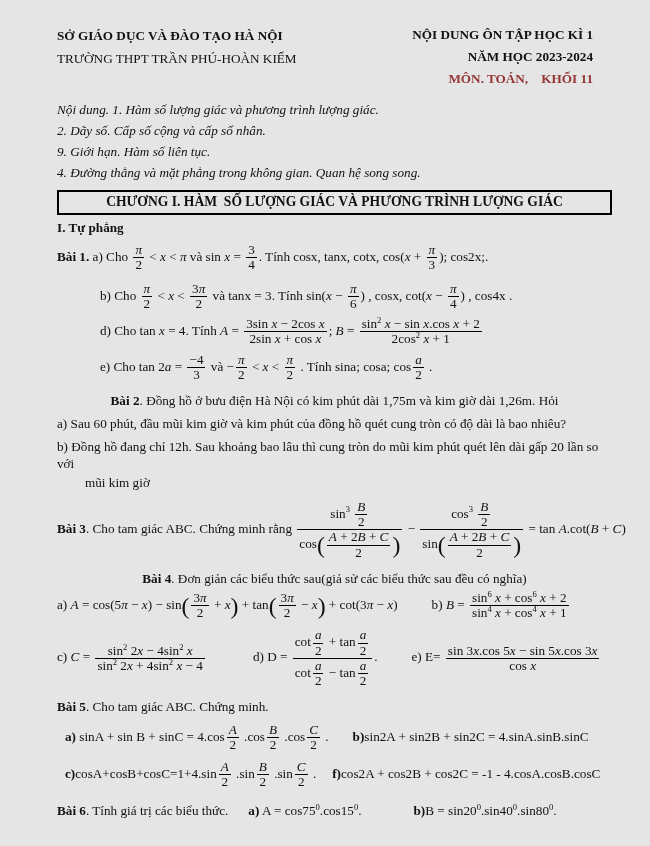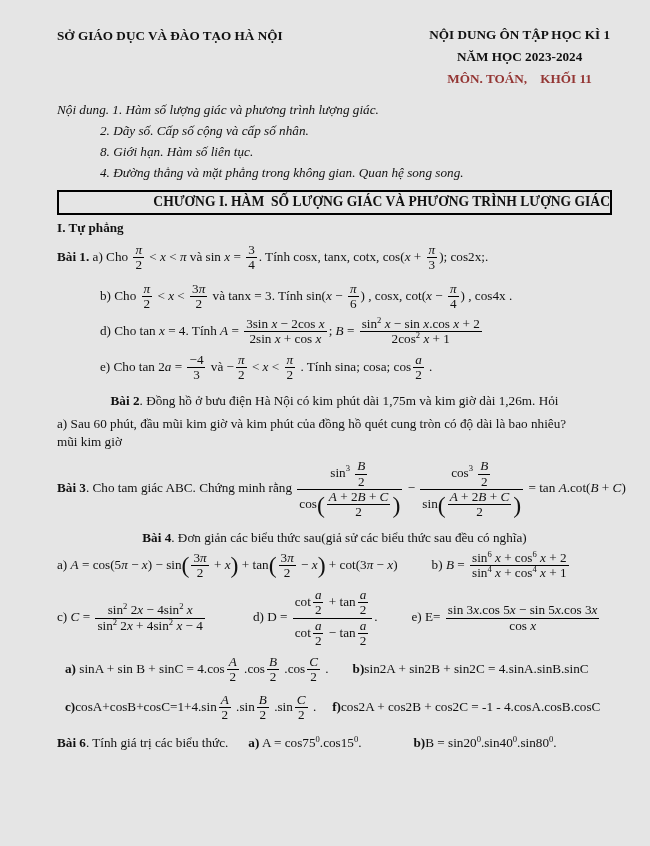--- a/index.html
+++ b/index.html
@@ -5,28 +5,28 @@
   html,body{margin:0;padding:0;background:#ffffff;}
   .page{
     width:650px;height:846px;box-sizing:border-box;
     padding:24px 38px 0 57px;background:#e5e5e5;overflow:hidden;
     font-family:Liberation Serif, serif;
     font-size:13.2px;color:#111;
   }
   
   .hdr{display:flex;justify-content:space-between;align-items:flex-start;}
   .hdr-left{line-height:23px;}
-  .hdr-right{text-align:center;line-height:22px;margin-right:2px;}
+  .hdr-right{text-align:right;line-height:22px;margin-right:19px;}
   .hline-b{font-weight:bold;}
   
   .intro{margin-top:9px;font-style:italic;line-height:21px;}
-  .intro .sub{margin-left:43px;}
+  .intro .sub{}
   
   .chapter-box{
-    margin-top:7px;border:2px solid #000;text-align:right;
+    margin-top:7px;border:2px solid #000;text-align:center;
     font-weight:bold;font-size:13.6px;padding:2px 0 3px;
   }
   .section-title{margin-top:5px;font-weight:bold;}
   
   .cline{line-height:1.3;margin-top:6px;}
   .nw{white-space:nowrap;}
   .bld{font-weight:bold;}
   .itl{font-style:italic;}
   .sp2{vertical-align:super;font-size:0.65em;line-height:0;}
   .frac{display:inline-block;vertical-align:middle;text-align:center;margin:0 2px;line-height:1.08;}
@@ -37,65 +37,68 @@
   .hsp{display:inline-block;}
 </style>
 </head>
 <body>
 
 <div class="page">
 
   <div class="hdr">
     <div class="hdr-left">
       <div class="hline-b">SỞ GIÁO DỤC VÀ ĐÀO TẠO HÀ NỘI</div>
+      <div>TRƯỜNG THPT TRẦN PHÚ-HOÀN KIẾM</div>
     </div>
     <div class="hdr-right">
       <div class="hline-b">NỘI DUNG ÔN TẬP HỌC KÌ 1</div>
       <div class="hline-b">NĂM HỌC 2023-2024</div>
       <div class="hline-b" style="color: rgb(148, 54, 52);">MÔN. TOÁN,&nbsp;&nbsp;&nbsp; KHỐI 11</div>
     </div>
   </div>
 
   <div class="intro">
     <div>Nội dung. 1. Hàm số lượng giác và phương trình lượng giác.</div>
     <div class="sub">2. Dãy số. Cấp số cộng và cấp số nhân.</div>
-    <div class="sub">8. Giới hạn. Hàm số liên tục.</div>
+    <div class="sub">9. Giới hạn. Hàm số liên tục.</div>
     <div class="sub">4. Đường thẳng và mặt phẳng trong không gian. Quan hệ song song.</div>
   </div>
 
   <div class="chapter-box">CHƯƠNG I. HÀM&nbsp; SỐ LƯỢNG GIÁC VÀ PHƯƠNG TRÌNH LƯỢNG GIÁC</div>
 
   <div class="section-title">I. Tự phẳng</div>
 
   <div>
       <div class="cline nw" style="margin-top: 7px; margin-left: 0px;"><span class="bld">Bài 1.</span> a) Cho <span class="frac"><span class="fn"><span class="itl">π</span></span><span class="fd">2</span></span> &lt; <span class="itl">x</span> &lt; <span class="itl">π</span>  và  sin <span class="itl">x</span> = <span class="frac"><span class="fn">3</span><span class="fd">4</span></span>. Tính cosx, tanx, cotx,  cos(<span class="itl">x</span> + <span class="frac"><span class="fn"><span class="itl">π</span></span><span class="fd">3</span></span>);   cos2x;.</div>
       <div class="cline nw" style="margin-top: 9px; margin-left: 43px;">b) Cho <span class="frac"><span class="fn"><span class="itl">π</span></span><span class="fd">2</span></span> &lt; <span class="itl">x</span> &lt; <span class="frac"><span class="fn">3<span class="itl">π</span></span><span class="fd">2</span></span>  và tanx = 3. Tính  sin(<span class="itl">x</span> − <span class="frac"><span class="fn"><span class="itl">π</span></span><span class="fd">6</span></span>) , cosx,  cot(<span class="itl">x</span> − <span class="frac"><span class="fn"><span class="itl">π</span></span><span class="fd">4</span></span>) , cos4x .</div>
       <div class="cline nw" style="margin-top: 6px; margin-left: 43px;">d) Cho  tan <span class="itl">x</span> = 4. Tính  <span class="itl">A</span> = <span class="frac"><span class="fn">3sin <span class="itl">x</span> − 2cos <span class="itl">x</span></span><span class="fd">2sin <span class="itl">x</span> + cos <span class="itl">x</span></span></span>;   <span class="itl">B</span> = <span class="frac"><span class="fn">sin<span class="sp2">2</span> <span class="itl">x</span> − sin <span class="itl">x</span>.cos <span class="itl">x</span> + 2</span><span class="fd">2cos<span class="sp2">2</span> <span class="itl">x</span> + 1</span></span></div>
       <div class="cline nw" style="margin-top: 6px; margin-left: 43px;">e) Cho  tan 2<span class="itl">a</span> = <span class="frac"><span class="fn">−4</span><span class="fd">3</span></span>  và  −<span class="frac"><span class="fn"><span class="itl">π</span></span><span class="fd">2</span></span> &lt; <span class="itl">x</span> &lt; <span class="frac"><span class="fn"><span class="itl">π</span></span><span class="fd">2</span></span> . Tính sina; cosa;  cos<span class="frac"><span class="fn"><span class="itl">a</span></span><span class="fd">2</span></span> .</div>
       <div class="cline" style="margin-top: 10px; text-align: center;"><span class="bld">Bài 2</span>. Đồng hồ ở bưu điện Hà Nội có kim phút dài 1,75m và kim giờ dài 1,26m. Hỏi</div>
       <div class="cline" style="margin-top: 6px;">a) Sau 60 phút, đầu mũi kim giờ và kim phút của đồng hồ quét cung tròn có độ dài là bao nhiêu?</div>
-      <div class="cline" style="margin-top: 1px; ">mũi kim giờ</div>
+      <div class="cline" style="margin-top: 6px;">b) Đồng hồ đang chỉ 12h. Sau khoảng bao lâu thì cung tròn do mũi kim phút quét lên dài gấp 20 lần so với</div>
+      <div class="cline" style="margin-top: 1px; margin-left: 28px;">mũi kim giờ</div>
       <div class="cline nw" style="margin-top: 9px;"><span class="bld">Bài 3</span>. Cho tam giác ABC. Chứng minh rằng  <span class="frac"><span class="fn">sin<span class="sp2">3</span> <span class="frac"><span class="fn"><span class="itl">B</span></span><span class="fd">2</span></span></span><span class="fd">cos<span class="grp">
               <span class="bigp">(</span>
               <span><span class="frac"><span class="fn"><span class="itl">A</span> + 2<span class="itl">B</span> + <span class="itl">C</span></span><span class="fd">2</span></span></span>
               <span class="bigp">)</span>
             </span></span></span> − <span class="frac"><span class="fn">cos<span class="sp2">3</span> <span class="frac"><span class="fn"><span class="itl">B</span></span><span class="fd">2</span></span></span><span class="fd">sin<span class="grp">
               <span class="bigp">(</span>
               <span><span class="frac"><span class="fn"><span class="itl">A</span> + 2<span class="itl">B</span> + <span class="itl">C</span></span><span class="fd">2</span></span></span>
               <span class="bigp">)</span>
             </span></span></span> = tan <span class="itl">A</span>.cot(<span class="itl">B</span> + <span class="itl">C</span>)</div>
       <div class="cline" style="margin-top: 10px; text-align: center;"><span class="bld">Bài 4</span>.  Đơn giản các biểu thức sau(giả sử các biểu thức sau đều có nghĩa)</div>
       <div class="cline nw" style="margin-top: 4px;">a)  <span class="itl">A</span> = cos(5<span class="itl">π</span> − <span class="itl">x</span>) − sin<span class="grp">
           <span class="bigp">(</span>
           <span><span class="frac"><span class="fn">3<span class="itl">π</span></span><span class="fd">2</span></span> + <span class="itl">x</span></span>
           <span class="bigp">)</span>
         </span> + tan<span class="grp">
           <span class="bigp">(</span>
           <span><span class="frac"><span class="fn">3<span class="itl">π</span></span><span class="fd">2</span></span> − <span class="itl">x</span></span>
           <span class="bigp">)</span>
         </span> + cot(3<span class="itl">π</span> − <span class="itl">x</span>)<span class="hsp" style="width: 34px;"></span>b)  <span class="itl">B</span> = <span class="frac"><span class="fn">sin<span class="sp2">6</span> <span class="itl">x</span> + cos<span class="sp2">6</span> <span class="itl">x</span> + 2</span><span class="fd">sin<span class="sp2">4</span> <span class="itl">x</span> + cos<span class="sp2">4</span> <span class="itl">x</span> + 1</span></span></div>
       <div class="cline nw" style="margin-top: 8px;">c)  <span class="itl">C</span> = <span class="frac"><span class="fn">sin<span class="sp2">2</span> 2<span class="itl">x</span> − 4sin<span class="sp2">2</span> <span class="itl">x</span></span><span class="fd">sin<span class="sp2">2</span> 2<span class="itl">x</span> + 4sin<span class="sp2">2</span> <span class="itl">x</span> − 4</span></span><span class="hsp" style="width: 46px;"></span>d) D = <span class="frac"><span class="fn">cot<span class="frac"><span class="fn"><span class="itl">a</span></span><span class="fd">2</span></span> + tan<span class="frac"><span class="fn"><span class="itl">a</span></span><span class="fd">2</span></span></span><span class="fd">cot<span class="frac"><span class="fn"><span class="itl">a</span></span><span class="fd">2</span></span> − tan<span class="frac"><span class="fn"><span class="itl">a</span></span><span class="fd">2</span></span></span></span>.<span class="hsp" style="width: 34px;"></span>e) E= <span class="frac"><span class="fn">sin 3<span class="itl">x</span>.cos 5<span class="itl">x</span> − sin 5<span class="itl">x</span>.cos 3<span class="itl">x</span></span><span class="fd">cos <span class="itl">x</span></span></span></div>
+      <div class="cline" style="margin-top: 10px;"><span class="bld">Bài 5</span>. Cho tam giác ABC. Chứng minh.</div>
       <div class="cline nw" style="margin-top: 7px; margin-left: 8px;"><span class="bld">a)</span>  sinA + sin B + sinC = 4.cos<span class="frac"><span class="fn"><span class="itl">A</span></span><span class="fd">2</span></span> .cos<span class="frac"><span class="fn"><span class="itl">B</span></span><span class="fd">2</span></span> .cos<span class="frac"><span class="fn"><span class="itl">C</span></span><span class="fd">2</span></span> .<span class="hsp" style="width: 24px;"></span><span class="bld">b)</span>sin2A + sin2B + sin2C = 4.sinA.sinB.sinC</div>
       <div class="cline nw" style="margin-top: 8px; margin-left: 8px;"><span class="bld">c)</span>cosA+cosB+cosC=1+4.sin<span class="frac"><span class="fn"><span class="itl">A</span></span><span class="fd">2</span></span> .sin<span class="frac"><span class="fn"><span class="itl">B</span></span><span class="fd">2</span></span> .sin<span class="frac"><span class="fn"><span class="itl">C</span></span><span class="fd">2</span></span> .<span class="hsp" style="width: 16px;"></span><span class="bld">f)</span>cos2A + cos2B + cos2C = -1 - 4.cosA.cosB.cosC</div>
       <div class="cline nw" style="margin-top: 12px;"><span class="bld">Bài 6</span>. Tính giá trị các biểu thức.<span class="hsp" style="width: 20px;"></span><span class="bld">a)</span> A = cos75<span class="sp2">0</span>.cos15<span class="sp2">0</span>.<span class="hsp" style="width: 52px;"></span><span class="bld">b)</span>B = sin20<span class="sp2">0</span>.sin40<span class="sp2">0</span>.sin80<span class="sp2">0</span>.</div>
     </div>
 
 </div>
 
 </body></html>

